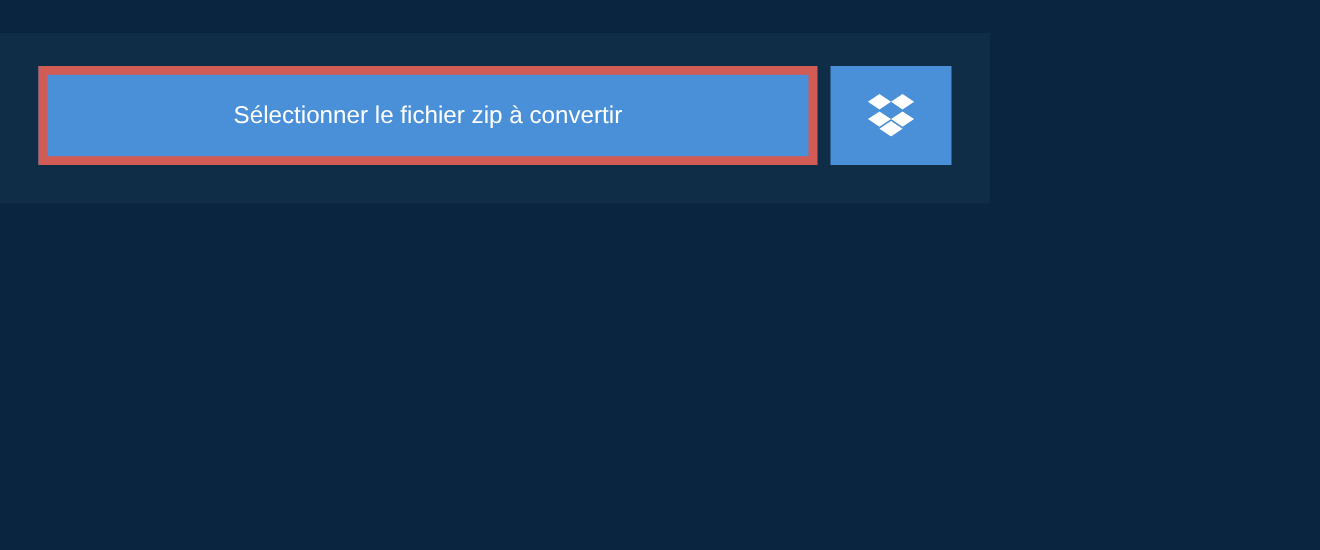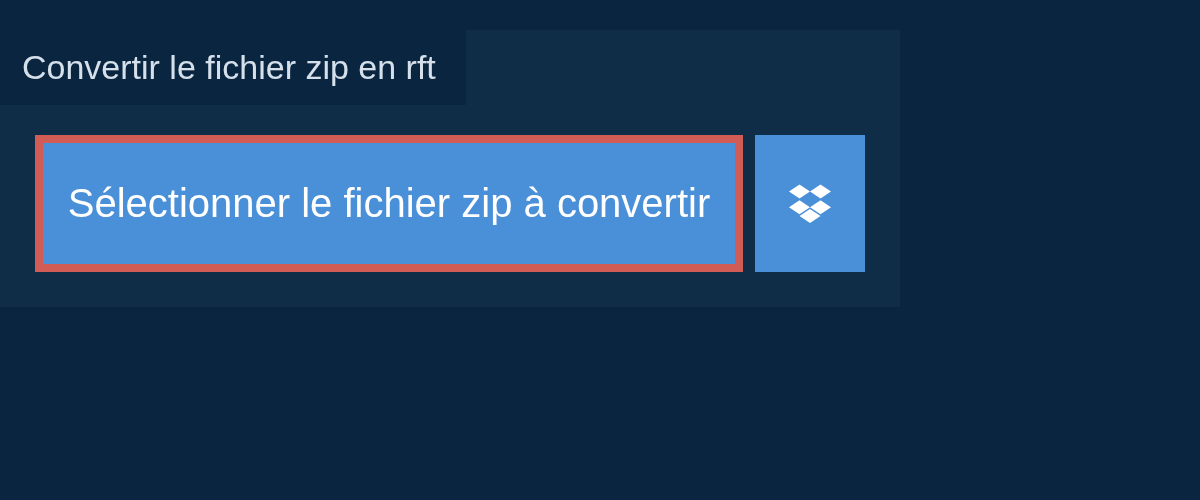--- a/index.html
+++ b/index.html
@@ -31,23 +31,23 @@
     .button-row {
       display: flex;
       gap: 12px;
       padding: 30px 35px 35px 35px;
     }
     .select-button {
       flex: 1;
       background: #4a90d9;
       border: 8px solid #d15b55;
       color: #ffffff;
-      font-size: 40px;
+      font-size: 22px;
       font-weight: 400;
-      padding: 38px 20px;
+      padding: 24px 20px;
       text-align: center;
       cursor: pointer;
       display: flex;
       align-items: center;
       justify-content: center;
     }
     .dropbox-button {
       width: 110px;
       background: #4a90d9;
       color: #ffffff;
@@ -59,21 +59,20 @@
     .dropbox-button svg {
       width: 42px;
       height: 42px;
       fill: #ffffff;
     }
   </style>
 </head>
 <body>
 
 <div class="panel">
-  <div class="title-tab">Convertir le fichier zip en rft</div>
   <div class="button-row">
     <div class="select-button">
       <span>Sélectionner le fichier zip à convertir</span>
     </div>
     <div class="dropbox-button">
       <span>
         <svg viewBox="0 0 24 24">
           <path d="M6 2 L12 6 L6 10 L0 6 Z M18 2 L24 6 L18 10 L12 6 Z M6 11 L12 15 L6 19 L0 15 Z M18 11 L24 15 L18 19 L12 15 Z M6 20 L12 16 L18 20 L12 24 Z"></path>
         </svg>
       </span>

